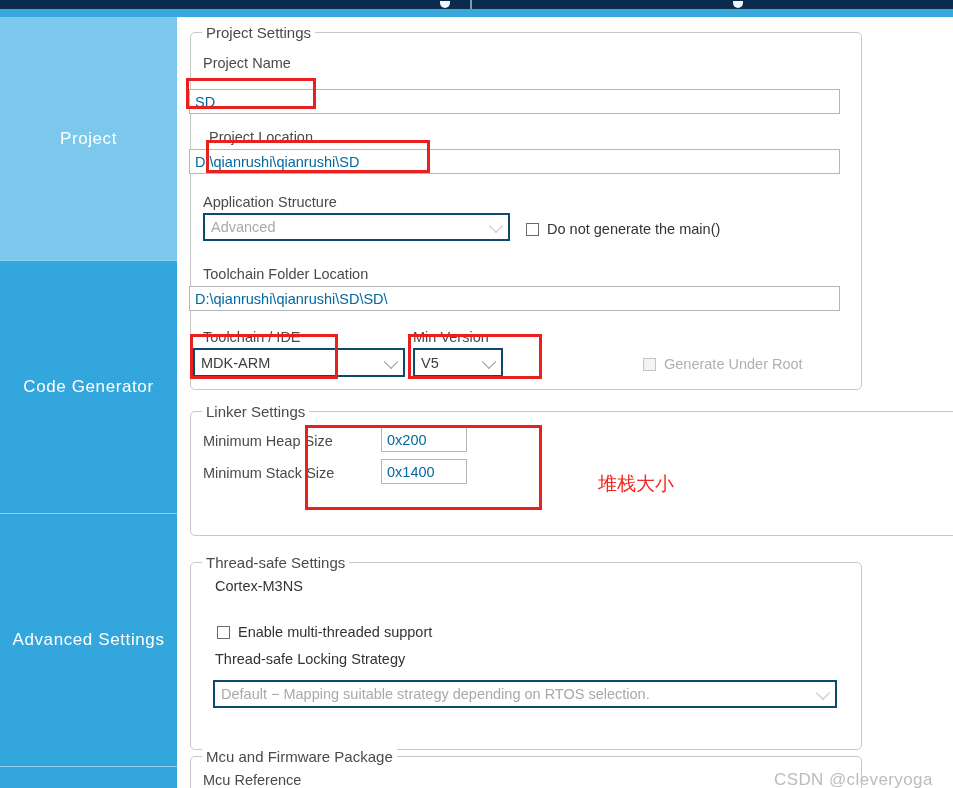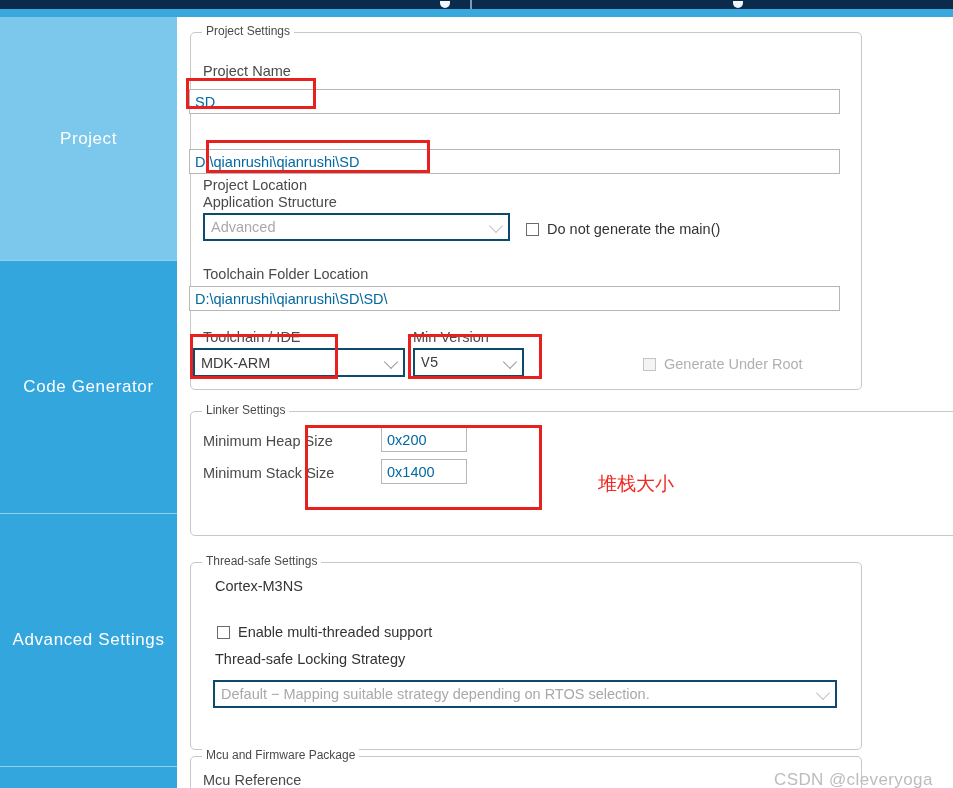--- a/index.html
+++ b/index.html
@@ -104,21 +104,21 @@
     border: 1px solid #c8c8c8;
     border-radius: 5px;
     background: #ffffff;
   }
   .group-title {
     position: absolute;
     top: -9px;
     left: 11px;
     background: #ffffff;
     padding: 0 4px;
-    font-size: 12px;
+    font-size: 15px;
     color: #4a4a4a;
     white-space: nowrap;
   }
 
   .lbl {
     position: absolute;
     font-size: 14.5px;
     color: #4a4a4a;
     white-space: nowrap;
   }
@@ -255,24 +255,24 @@
       <span></span>
     </div>
   </div>
 
   <div class="content">
 
     <div class="group" style="left:13px; top:15px; width:672px; height:358px;">
       <span class="group-title">Project Settings</span>
     </div>
 
-    <div class="lbl" style="left:26px; top:38px;margin-top:8px;">Project Name</div>
+    <div class="lbl" style="left:26px; top:38px;">Project Name</div>
     <div class="tinput" style="left:12px; top:72px; width:651px; height:25px;">SD</div>
 
-    <div class="lbl" style="left:26px; top:112px;margin-top:48px;">Project Location</div>
+    <div class="lbl" style="left:32px; top:112px;">Project Location</div>
     <div class="tinput" style="left:12px; top:132px; width:651px; height:25px;">D:\qianrushi\qianrushi\SD</div>
 
     <div class="lbl" style="left:26px; top:177px;">Application Structure</div>
     <div class="combo disabled" style="left:26px; top:196px; width:307px; height:28px;">
       <span>Advanced</span>
       <span class="chev"></span>
     </div>
 
     <div class="cbox" style="left:349px; top:204px;">
       <span class="box"></span>
@@ -282,21 +282,21 @@
     <div class="lbl" style="left:26px; top:249px;">Toolchain Folder Location</div>
     <div class="tinput" style="left:12px; top:269px; width:651px; height:25px;">D:\qianrushi\qianrushi\SD\SD\</div>
 
     <div class="lbl" style="left:26px; top:312px;">Toolchain / IDE</div>
     <div class="combo" style="left:16px; top:331px; width:212px; height:29px;">
       <span>MDK-ARM</span>
       <span class="chev"></span>
     </div>
 
     <div class="lbl" style="left:236px; top:312px;">Min Version</div>
-    <div class="combo" style="left:236px; top:331px; width:111px; height:29px;font-family:Liberation Mono, monospace;">
+    <div class="combo" style="left:236px; top:331px; width:90px; height:29px;">
       <span>V5</span>
       <span class="chev"></span>
     </div>
 
     <div class="cbox disabled" style="left:466px; top:339px;">
       <span class="box"></span>
       <span>Generate Under Root</span>
     </div>
 
     <div class="group" style="left:13px; top:394px; width:789px; height:125px;">

